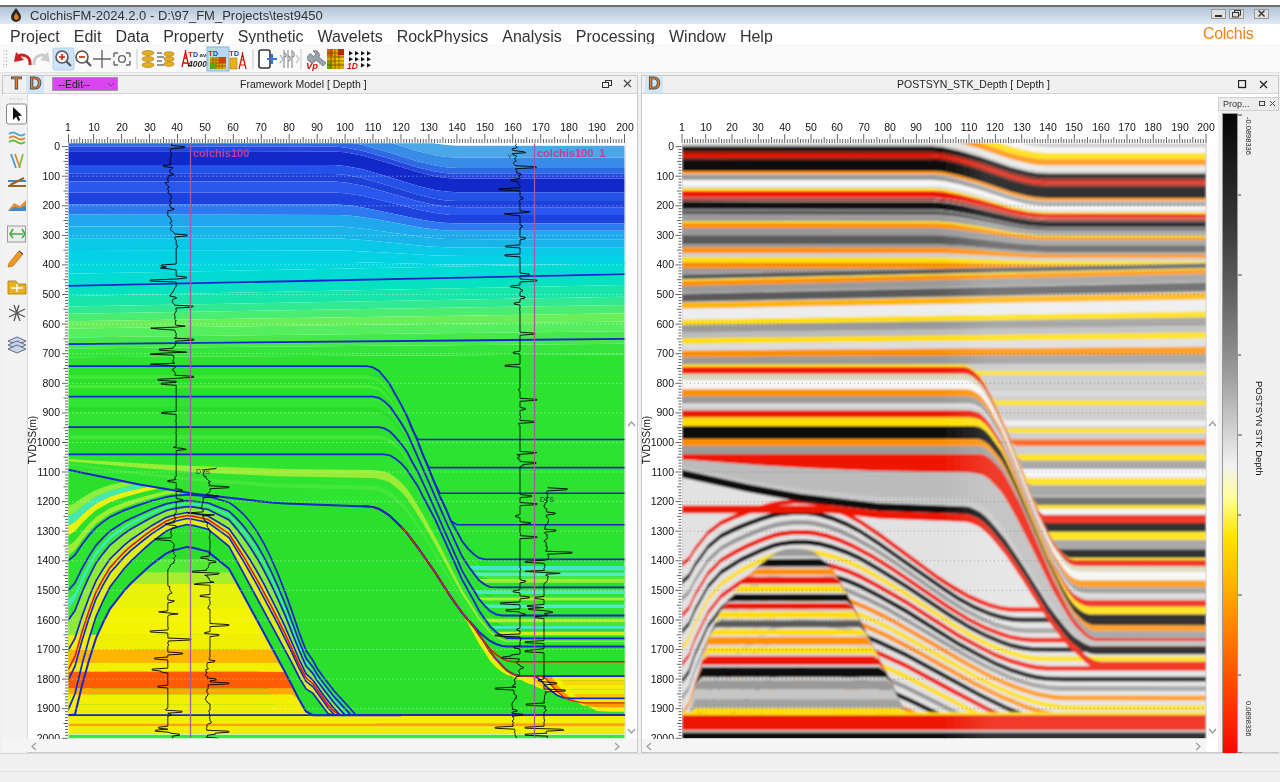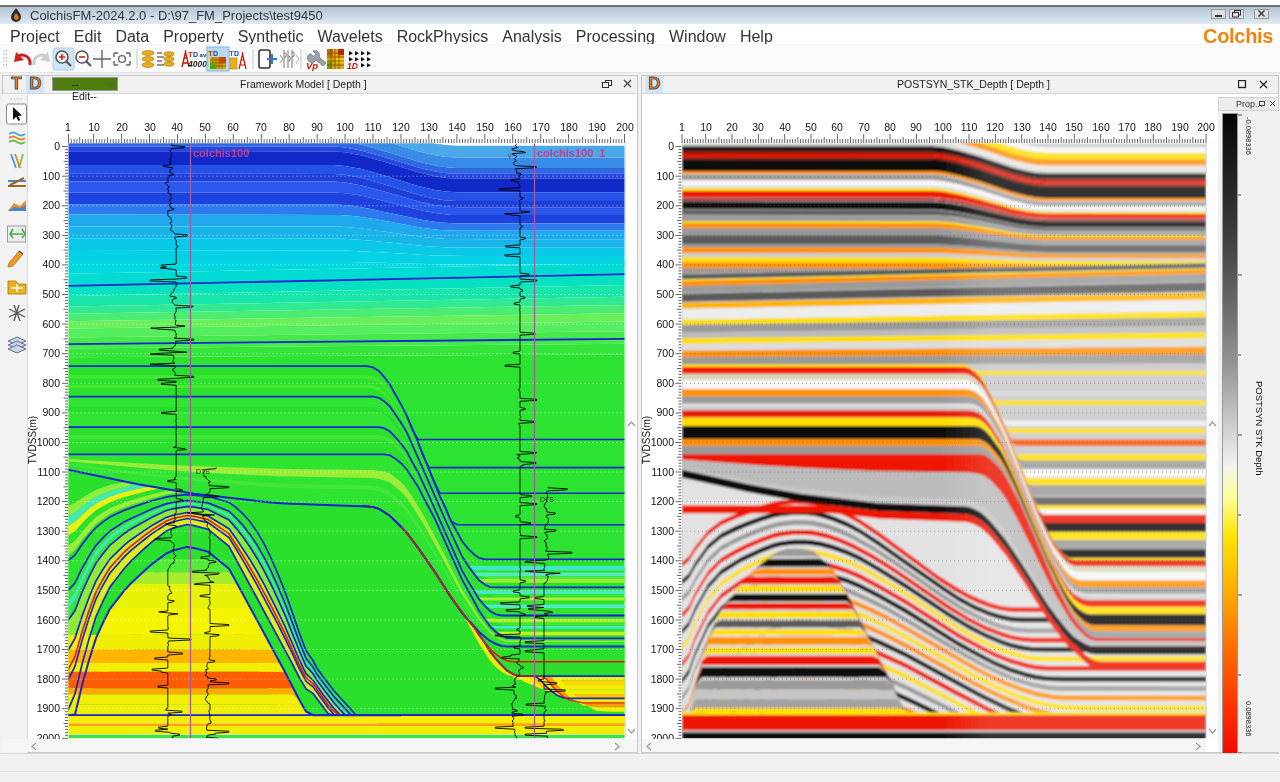--- a/index.html
+++ b/index.html
@@ -21,21 +21,21 @@
       <rect x="3.5" y="3.5" width="6" height="4.5" fill="#dfdfdf"></rect>
     </g>
   </svg>
 <div class="abs" style="left:1254px;top:9px;width:15px;height:10px;background:#dfdfdf;border:1px solid #999"></div>
 <svg class="abs" style="left:1254px;top:9px" width="15" height="10">
     <path d="M4.5 1.5l6 6M10.5 1.5l-6 6" stroke="#333" stroke-width="1.4"></path>
   </svg>
 <div class="abs" style="left:0;top:24px;width:1280px;height:20px;background:#fff"></div>
 <div class="abs" style="left:10px;top:28px;font-size:16px;color:#333">
 <span style="margin-right:14px">Project</span><span style="margin-right:14px">Edit</span><span style="margin-right:14px">Data</span><span style="margin-right:14px">Property</span><span style="margin-right:14px">Synthetic</span><span style="margin-right:14px">Wavelets</span><span style="margin-right:14px">RockPhysics</span><span style="margin-right:14px">Analysis</span><span style="margin-right:14px">Processing</span><span style="margin-right:14px">Window</span><span>Help</span></div>
-<div class="abs" style="left:1203px;top:25px;font-size:20px;font-weight:bold;letter-spacing:-0.3px;color:#f08311">Colchis</div>
+<div class="abs" style="left:1203px;top:25px;font-size:16px;font-weight:normal;letter-spacing:-0.3px;color:#f08311">Colchis</div>
 
 <svg width="1280" height="30" style="position:absolute;left:0;top:44px" xmlns="http://www.w3.org/2000/svg">
 <rect x="0" y="0" width="1280" height="29" fill="#fafafa"></rect>
 <line x1="0" y1="28.5" x2="1280" y2="28.5" stroke="#e3e3e3"></line>
 <g stroke="#b5b5b5" stroke-dasharray="1.5,2">
       <path d="M4 6V24M6.5 6V24"></path>
     </g>
 <g stroke="#c9c9c9">
       <path d="M137 5V25M253 5V25M301 5V25"></path>
     </g>
@@ -107,21 +107,21 @@
 </g>
 <text x="347" y="24.5" font-family="Liberation Sans" font-size="8.5" font-weight="bold" font-style="italic" fill="#cc1100">1D</text>
 </svg>
 <div class="abs" style="left:0;top:73px;width:1280px;height:709px;background:#f0f0f0"></div>
 
 <div class="abs" style="left:2px;top:75px;width:636px;height:678px;background:#fff;border:1px solid #c8c8c8"></div>
 <div class="abs" style="left:3px;top:76px;width:634px;height:18px;background:#f0f0f0;border-bottom:1px solid #d5d5d5"></div>
 <div class="abs" style="left:8px;top:74px;width:17px;height:18px;font-size:17px;font-weight:bold;color:#ef7d26;-webkit-text-stroke:0.9px #4a4a4a;text-align:center">T</div>
 <div class="abs" style="left:26px;top:76px;width:18px;height:17px;background:#cfe6f9"></div>
 <div class="abs" style="left:27px;top:74px;width:17px;height:18px;font-size:17px;font-weight:bold;color:#ef7d26;-webkit-text-stroke:0.9px #4a4a4a;text-align:center">D</div>
-<div class="abs" style="left:52px;top:77px;width:66px;height:14px;background:#4d7c0f;border:1px solid #999;font-size:10.5px;color:#222;padding:0 19px">--Edit--<svg class="abs" style="right:2px;top:4px" width="8" height="6">
+<div class="abs" style="left:52px;top:77px;width:66px;height:14px;background:#d946ef;border:1px solid #999;font-size:10.5px;color:#222;padding:0 5px">--Edit--<svg class="abs" style="right:2px;top:4px" width="8" height="6">
       <path d="M1 1l3 3 3-3" stroke="#555" fill="none"></path>
     </svg></div>
 <div class="abs" style="left:240px;top:78px;width:160px;text-align:left;font-size:10.5px;color:#222">Framework Model [ Depth ]</div>
 <svg class="abs" style="left:602px;top:80px" width="10" height="9">
     <g fill="none" stroke="#333">
       <rect x="3.5" y="0.5" width="6" height="5"></rect>
       <rect x="0.5" y="2.5" width="6" height="5" fill="#f0f0f0"></rect>
     </g>
   </svg>
 <svg class="abs" style="left:623px;top:79px" width="9" height="9">
@@ -630,21 +630,21 @@
     <path d="M1 2l3.5 4 3.5-4" stroke="#999" fill="none" stroke-width="1.2"></path>
   </svg>
 <div class="abs" style="left:642px;top:739px;width:564px;height:13px;background:#f5f5f5"></div>
 <svg class="abs" style="left:645px;top:742px" width="8" height="9">
     <path d="M6 1l-4 3.5 4 3.5" stroke="#999" fill="none" stroke-width="1.2"></path>
   </svg>
 <svg class="abs" style="left:1194px;top:742px" width="8" height="9">
     <path d="M2 1l4 3.5-4 3.5" stroke="#999" fill="none" stroke-width="1.2"></path>
   </svg>
 <div class="abs" style="left:1218px;top:97px;width:61px;height:655px;background:#f0f0f0"></div>
-<div class="abs" style="left:1218px;top:97px;width:61px;height:14px;background:#ececec;border:1px solid #d0d0d0;font-size:9px;color:#333;padding:1px 17px">Prop...</div>
+<div class="abs" style="left:1218px;top:97px;width:61px;height:14px;background:#ececec;border:1px solid #d0d0d0;font-size:9px;color:#333;padding:1px 4px">Prop...</div>
 <svg class="abs" style="left:1258px;top:99px" width="20" height="10">
     <g stroke="#444" fill="none">
       <rect x="1.5" y="2.5" width="5" height="4"></rect>
       <path d="M12 2l5 5M17 2l-5 5"></path>
     </g>
   </svg>
 <div class="abs" style="left:1222px;top:113px;width:16px;height:642px;border:1px solid #999;background:linear-gradient(#050505 0%,#3a3a3a 18%,#6a6a6a 30%,#999 40%,#c9c9c9 48%,#f2f2f2 55%,#ffff99 60%,#ffe400 66%,#ffb000 74%,#ff7800 82%,#ff3c00 91%,#f50800 100%)"></div>
 <svg class="abs" style="left:1238px;top:113px" width="42" height="642">
 <g stroke="#444">
       <path d="M0 2h4M0 82h3M0 162h4M0 242h3M0 322h4M0 402h3M0 482h4M0 562h3M0 640h4"></path>

